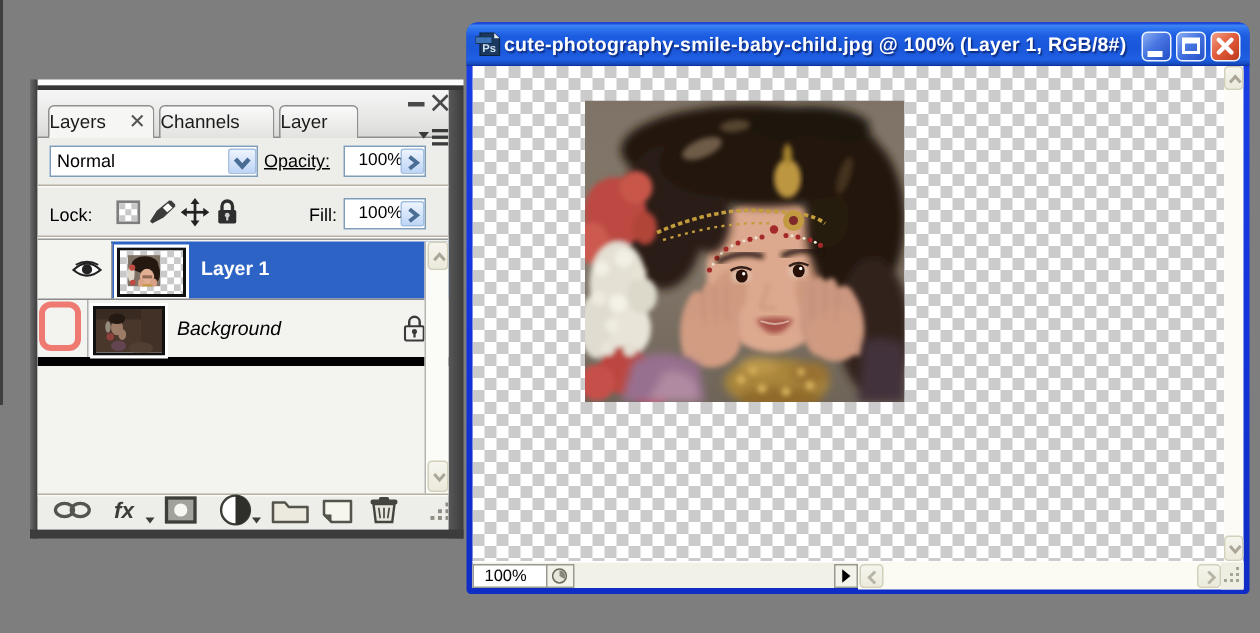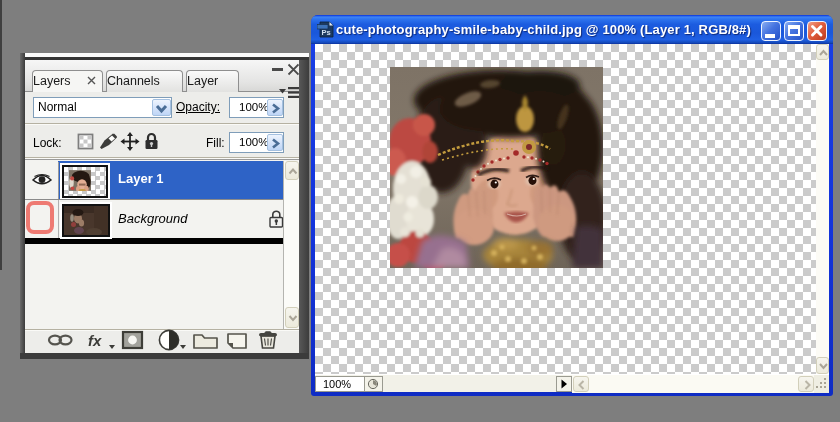--- a/index.html
+++ b/index.html
@@ -36,25 +36,25 @@
 #tabline{left:0;top:31px;width:274px;height:1px;background:#8f8f8f;}
 #tabcover{left:8px;top:31px;width:69px;height:1px;background:#f6f6f4;}
 
 .etch-d{height:1px;background:#b5b1a2;}
 .etch-l{height:1px;background:#fafaf7;}
 #combo{left:8px;top:37px;width:139px;height:21px;background:#fff;border:1px solid #7f9db9;box-sizing:border-box;}
 .xpbtn{background:linear-gradient(180deg,#eef4fd 0%,#d6e4fa 50%,#bed5f6 100%);border:1px solid #a4c0e0;border-radius:2px;box-sizing:border-box;}
 .vfield{width:55px;height:21px;background:#fff;border:1px solid #7f9db9;box-sizing:border-box;font-size:11.5px;}
 .lbl{font-size:12px;color:#000;}
 #list{left:0;top:99px;width:274px;height:170px;background:#f3f3f0;border-top:1px solid #9a9a9a;box-sizing:border-box;}
-#row1{left:0;top:1px;width:274px;height:38px;}
+#row1{left:16px;top:1px;width:274px;height:38px;}
 #row1blue{left:33px;top:0;width:225px;height:38px;background:#2e63c6;}
 #row2{left:0;top:39px;width:274px;height:38px;border-top:1px solid #8a8a8a;border-bottom:6px solid #000000;box-sizing:content-box;}
 #lscroll{left:258px;top:1px;width:16px;height:168px;background:#fbfbf8;border-left:1px solid #b4b4b0;box-sizing:border-box;}
-#bottombar{left:0;top:269px;width:274px;height:24px;margin-left:12px;}
+#bottombar{left:0;top:269px;width:274px;height:24px;}
 .thumbwrap{border:2px solid #111;outline:2px solid #fff;background:#fff;}
 </style></head>
 <body>
 <div class="abs" style="left:0;top:0;width:2px;height:270px;background:#3f3f3f;"></div>
 
 <div class="abs" id="docwin">
   <div class="abs" id="titlebar"></div>
   <div class="abs" id="titletext">cute-photography-smile-baby-child.jpg @ 100% (Layer 1, RGB/8#)</div>
   <div class="abs" id="psicon" style="left:6px;top:6px;width:18px;height:34px;text-decoration:underline;">
     <svg width="18" height="17" style="position:absolute;left:0;top:0">

